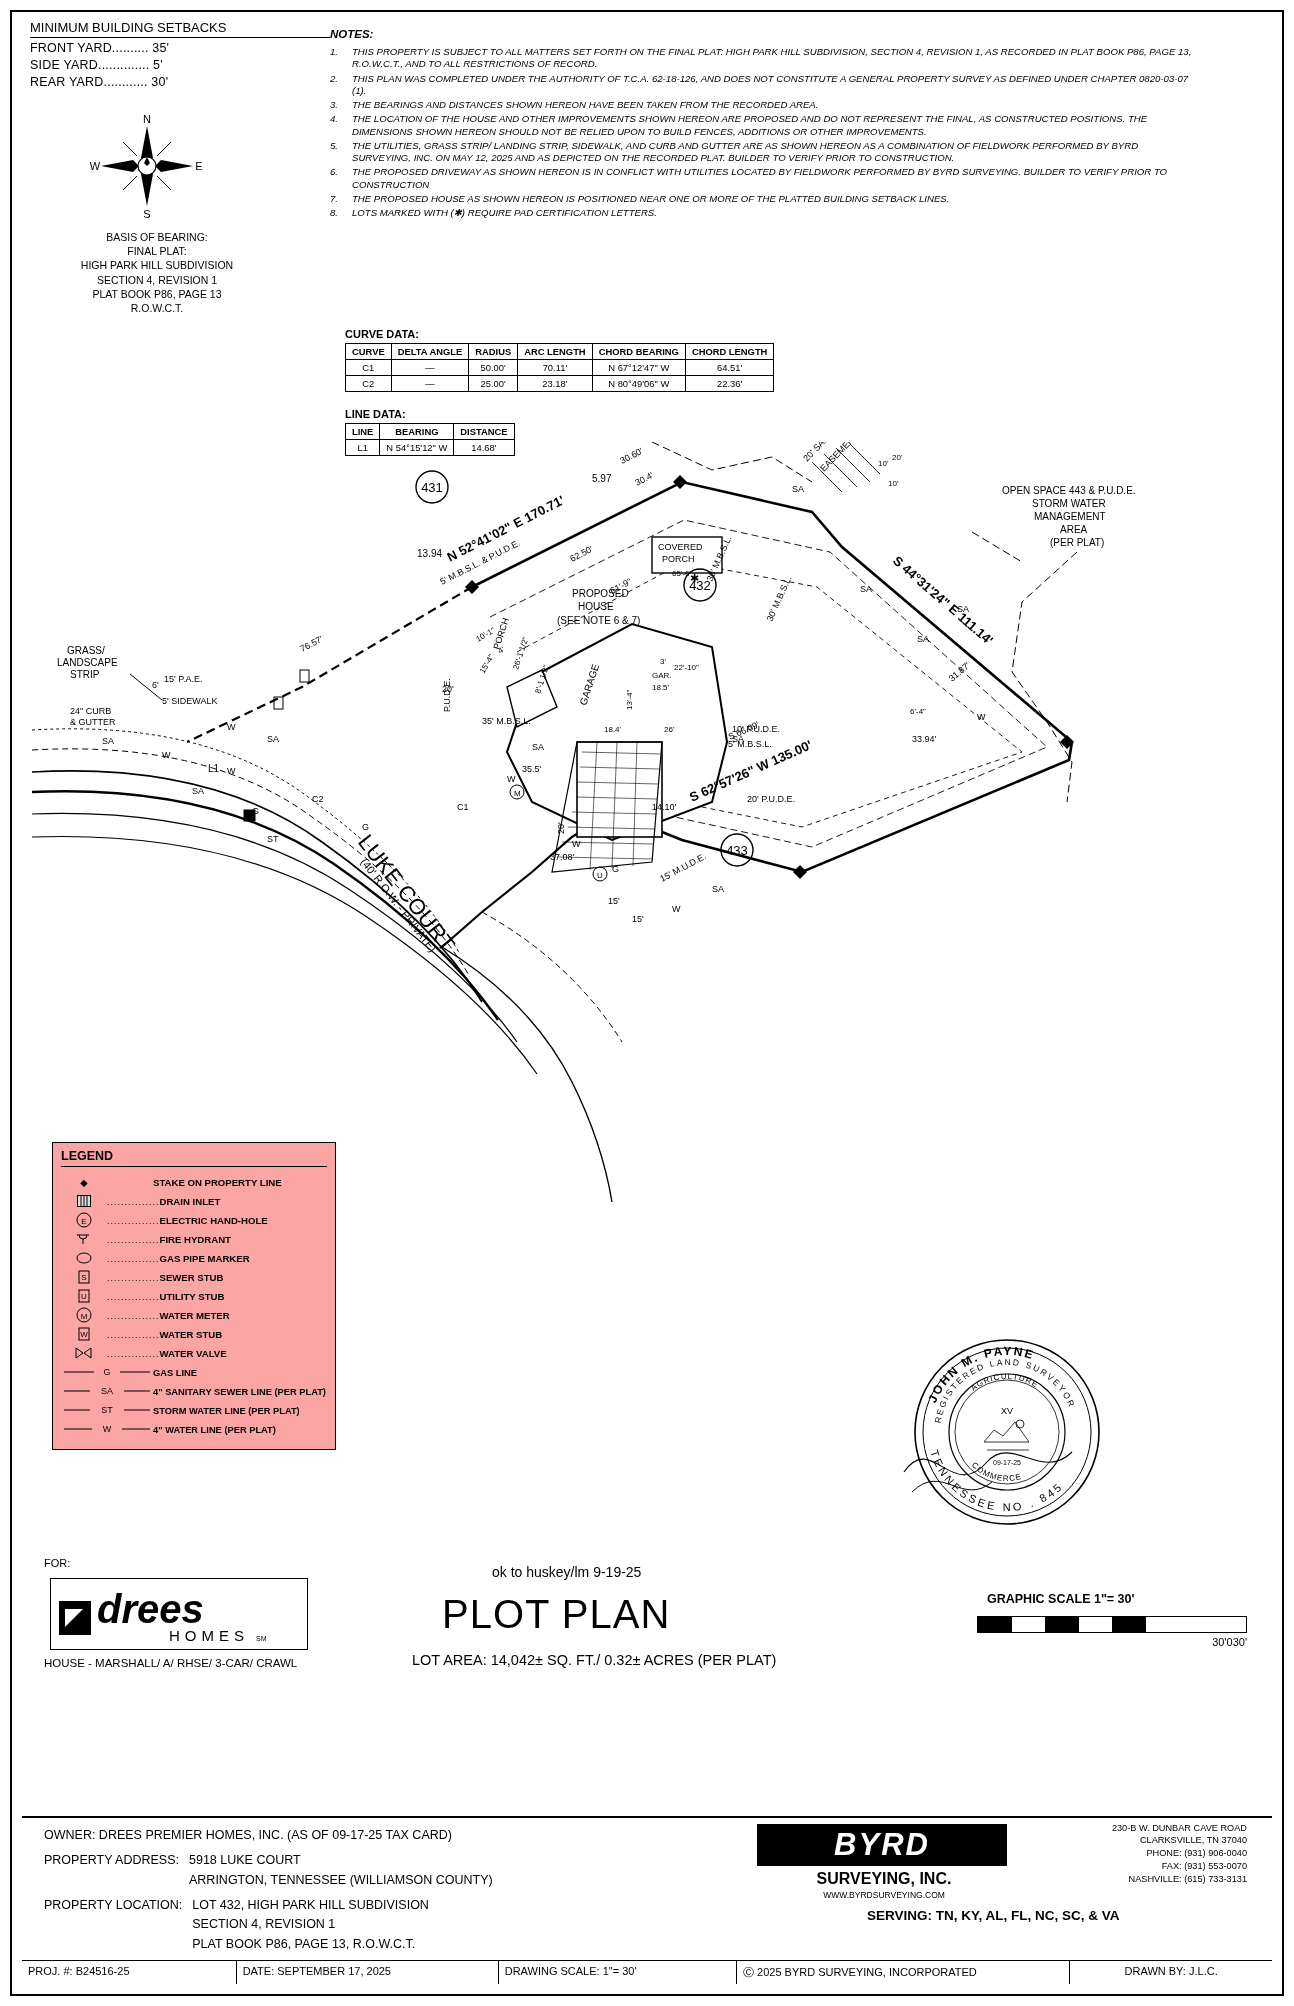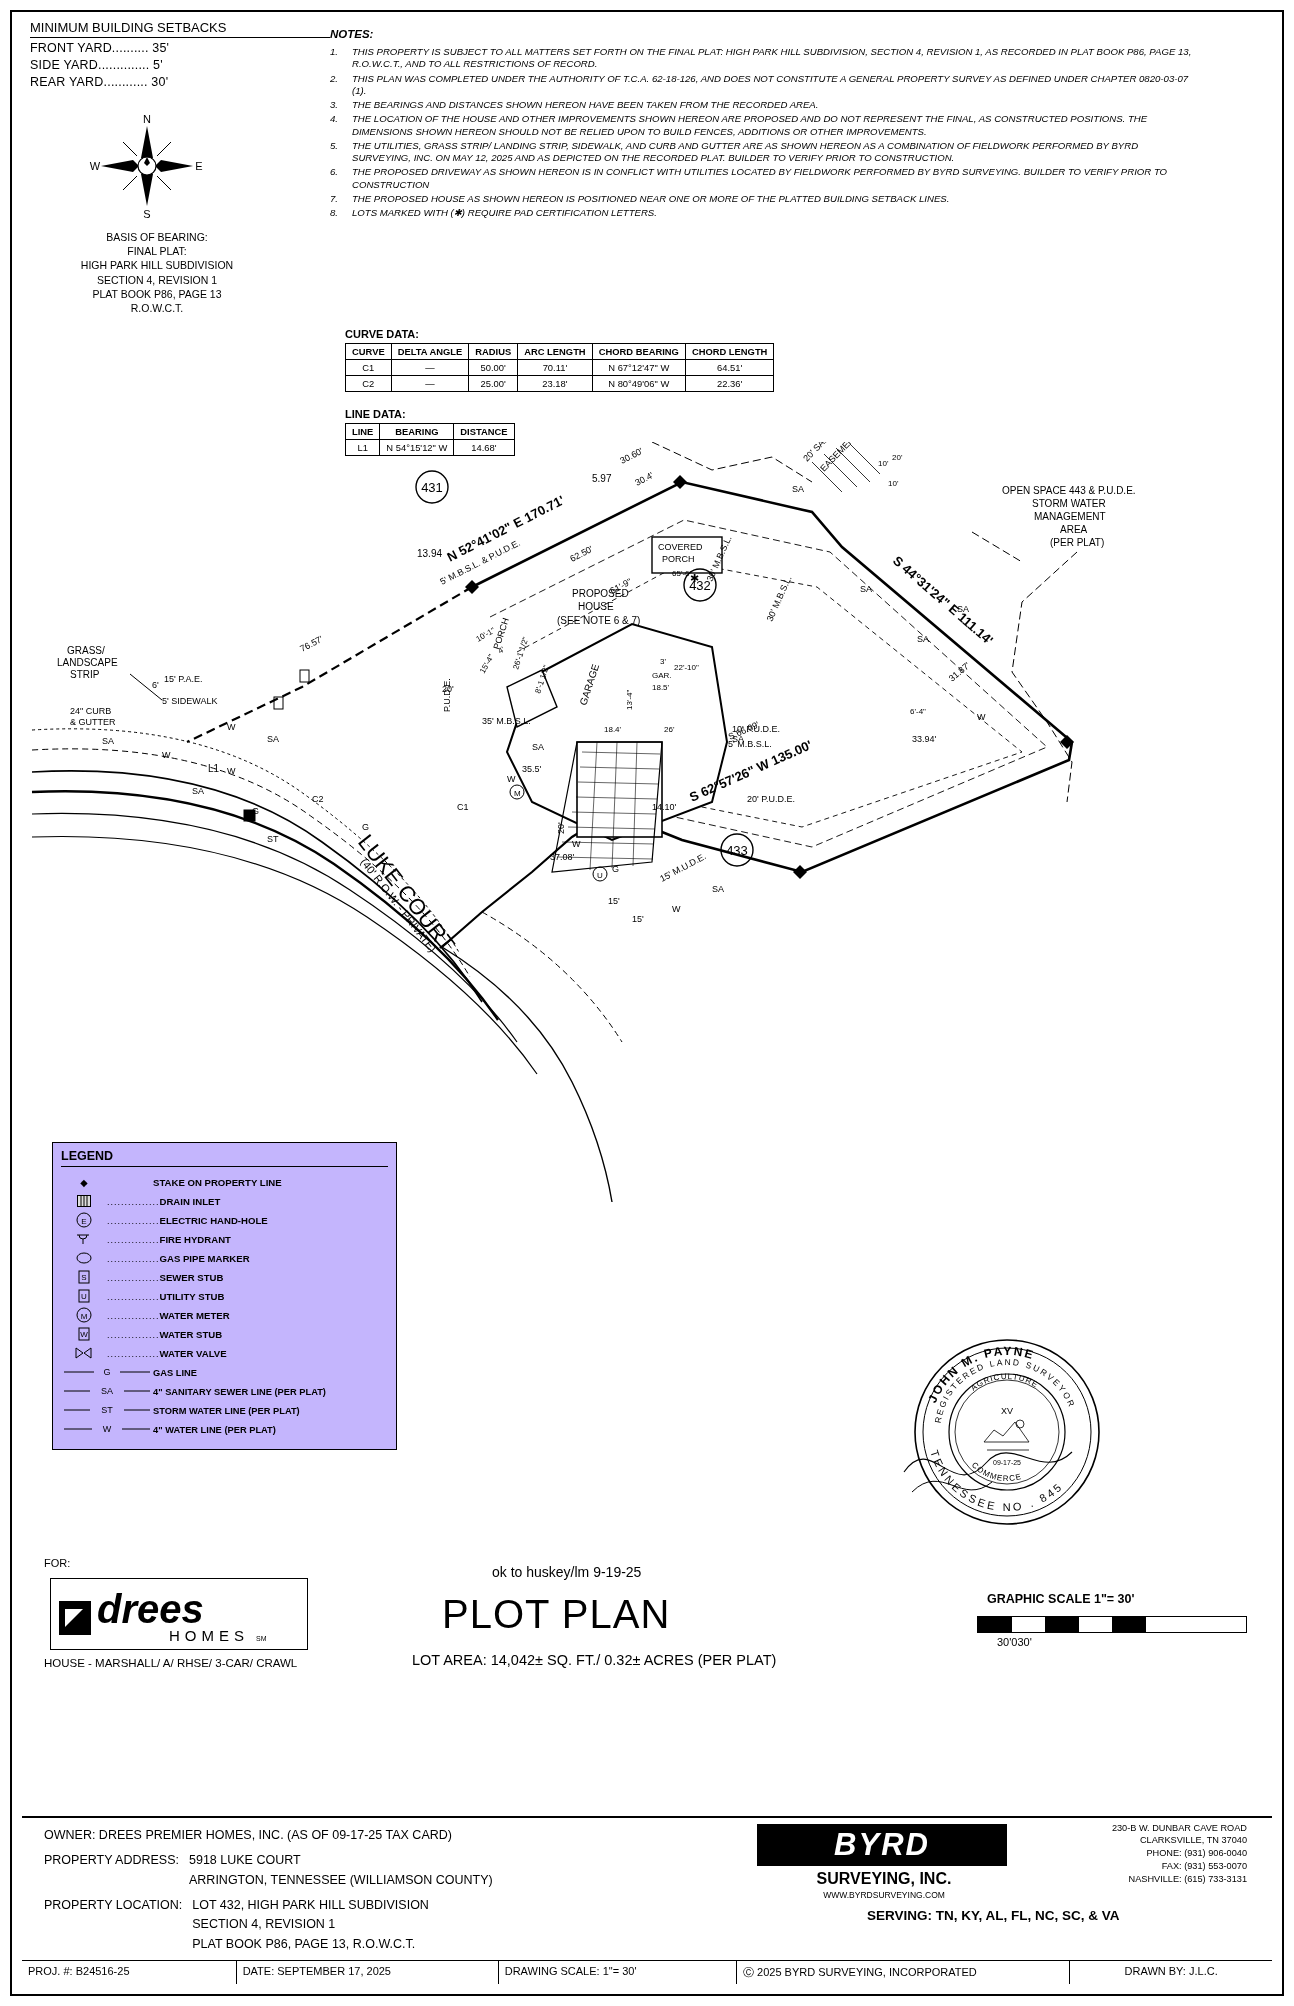--- a/index.html
+++ b/index.html
@@ -27,40 +27,40 @@
   .tbl-label{font-size:11px;font-weight:bold;margin:8px 0 3px 0;}
   table.data{border-collapse:collapse;font-size:9.4px;}
   table.data th,table.data td{border:1px solid #000;padding:2px 6px;text-align:center;white-space:nowrap;}
   table.data th{font-weight:bold;}
   .curve{left:333px;top:308px;}
   .line{left:333px;top:388px;}
   
   .draw{left:0;top:430px;width:1270px;height:770px;}
   .draw svg{display:block;}
   
-  .legend{left:40px;top:1130px;width:345px;border:1.5px solid #000;background:#c4b5fd;padding:6px 8px 10px 8px;box-sizing:border-box;}
+  .legend{left:40px;top:1130px;width:284px;border:1.5px solid #000;background:#fca5a5;padding:6px 8px 10px 8px;box-sizing:border-box;}
   .legend .lt{font-size:12.5px;font-weight:bold;border-bottom:1.5px solid #000;padding-bottom:3px;margin-bottom:6px;}
   .legend .li{display:flex;align-items:center;font-size:9.6px;height:19px;}
   .legend .sym{width:46px;flex:0 0 46px;text-align:center;}
   .legend .dots{flex:0 0 46px;color:#000;font-size:9px;letter-spacing:1px;}
   .legend .lbl{flex:1;font-weight:bold;}
   .legend .lineitem{display:flex;align-items:center;font-size:9.3px;height:19px;}
   .legend .lsym{width:92px;flex:0 0 92px;text-align:center;font-size:9.3px;}
   
   .forlabel{left:32px;top:1545px;font-size:11px;}
   .dreesbox{left:38px;top:1566px;width:258px;height:72px;border:1.5px solid #000;box-sizing:border-box;background:#fff;}
   .dreeshouse{left:32px;top:1645px;font-size:11.5px;}
   .oktext{left:480px;top:1552px;font-size:14px;}
   .plottitle{left:430px;top:1580px;font-size:40px;letter-spacing:1px;}
   .lotarea{left:400px;top:1640px;font-size:14.5px;}
   .gsl{left:975px;top:1580px;font-size:12.5px;font-weight:bold;}
   .scalebar{left:965px;top:1604px;width:270px;}
   .scalebar .bar{display:flex;height:15px;border:1px solid #000;}
   .scalebar .bar div{flex:1;}
-  .scalebar .nums{display:flex;justify-content:flex-start;font-size:11px;margin-top:3px;margin-left:20px;}
+  .scalebar .nums{display:flex;justify-content:flex-end;font-size:11px;margin-top:3px;}
   
   .seal{left:880px;top:1320px;width:230px;height:200px;}
   
   .infoblock{left:10px;bottom:10px;right:10px;border-top:2px solid #000;}
   .inforow{display:flex;}
   .infoleft{width:58%;padding:8px 0 6px 22px;box-sizing:border-box;font-size:12.5px;line-height:1.55;}
   .inforight{flex:1;position:relative;padding-top:6px;}
   .byrdbox{position:absolute;left:10px;top:6px;width:250px;height:42px;background:#000;}
   .byrdtxt{position:absolute;left:10px;top:6px;width:250px;height:42px;color:#fff;font-style:italic;font-weight:bold;font-size:31px;text-align:center;line-height:42px;letter-spacing:2px;}
   .surv{position:absolute;left:12px;top:52px;width:250px;text-align:center;font-size:16px;font-weight:bold;}

